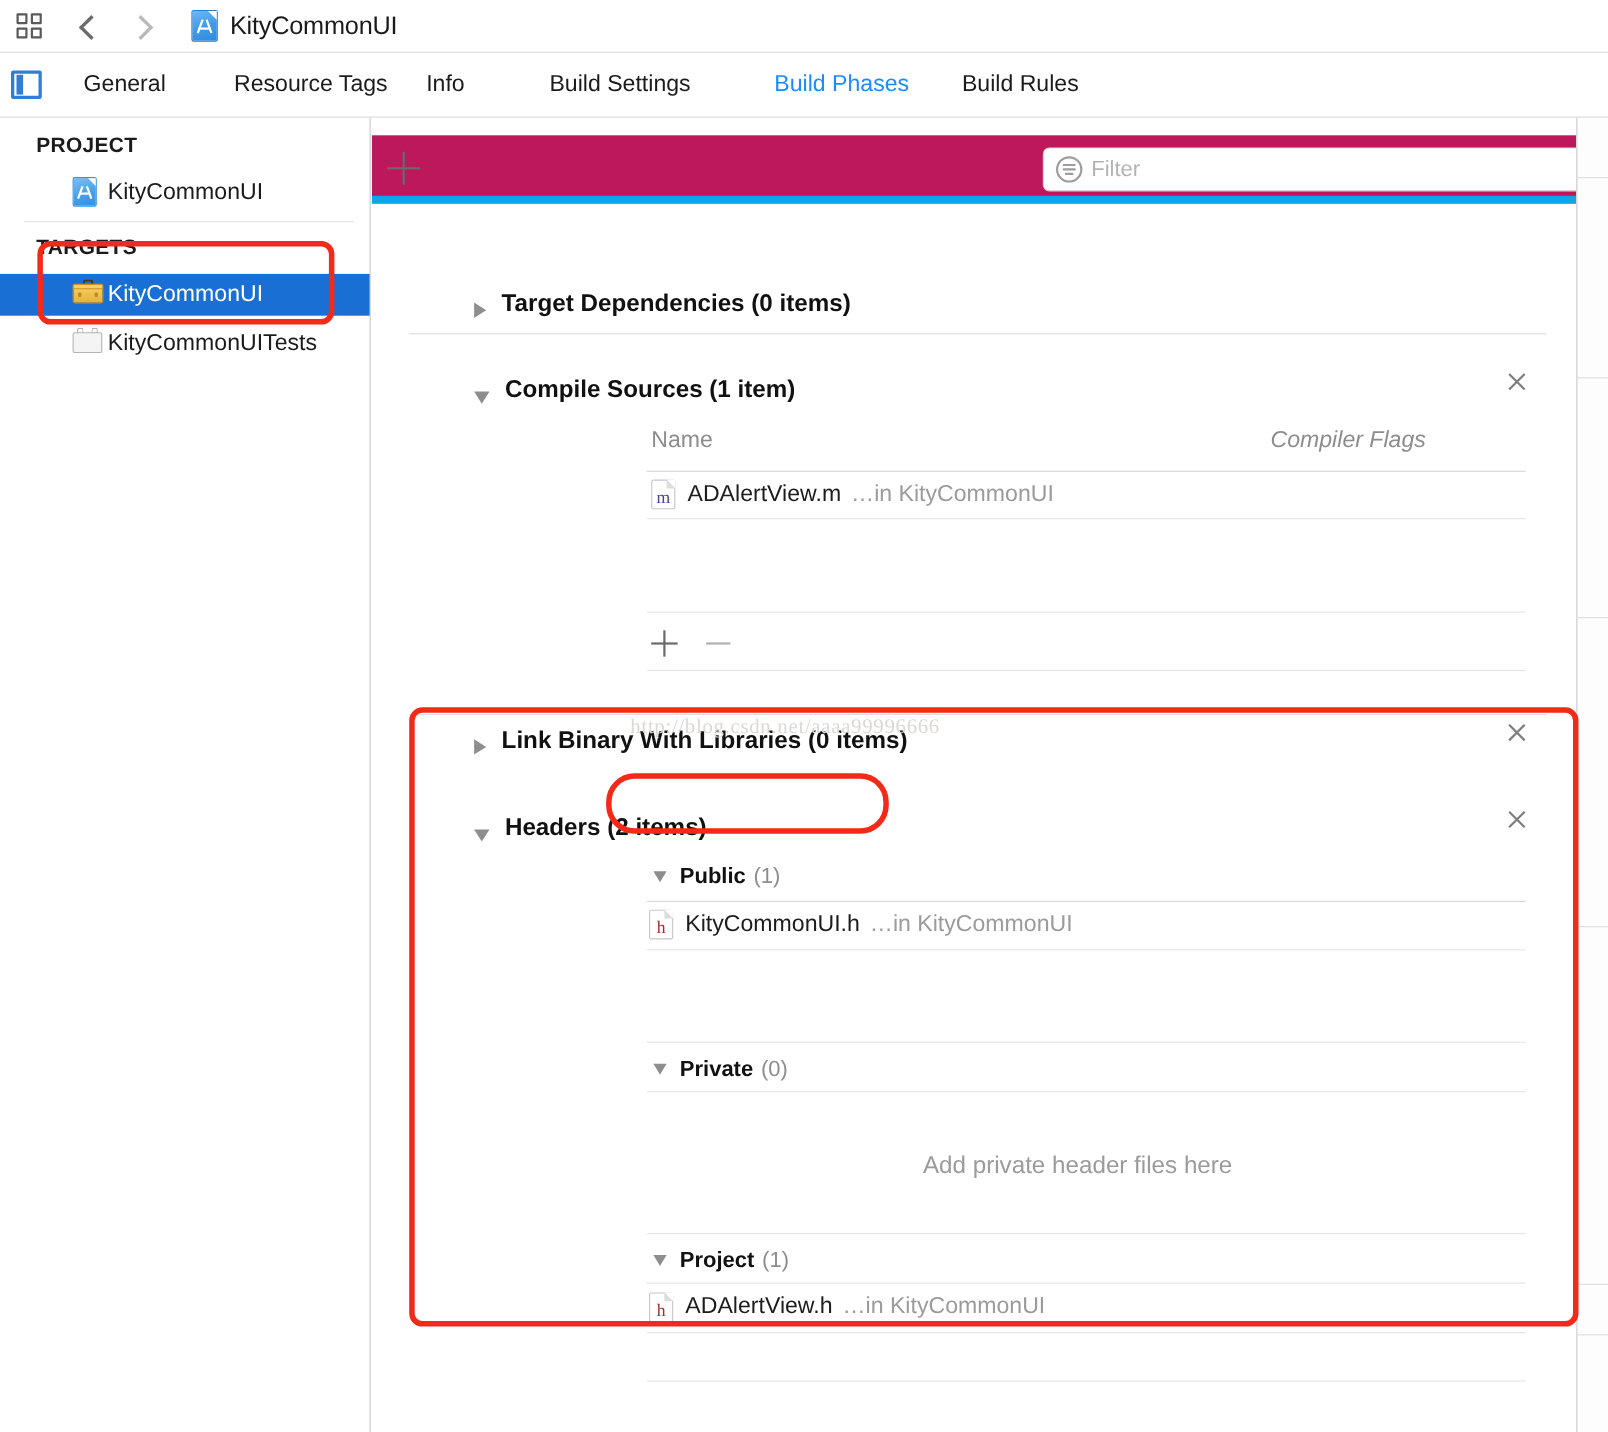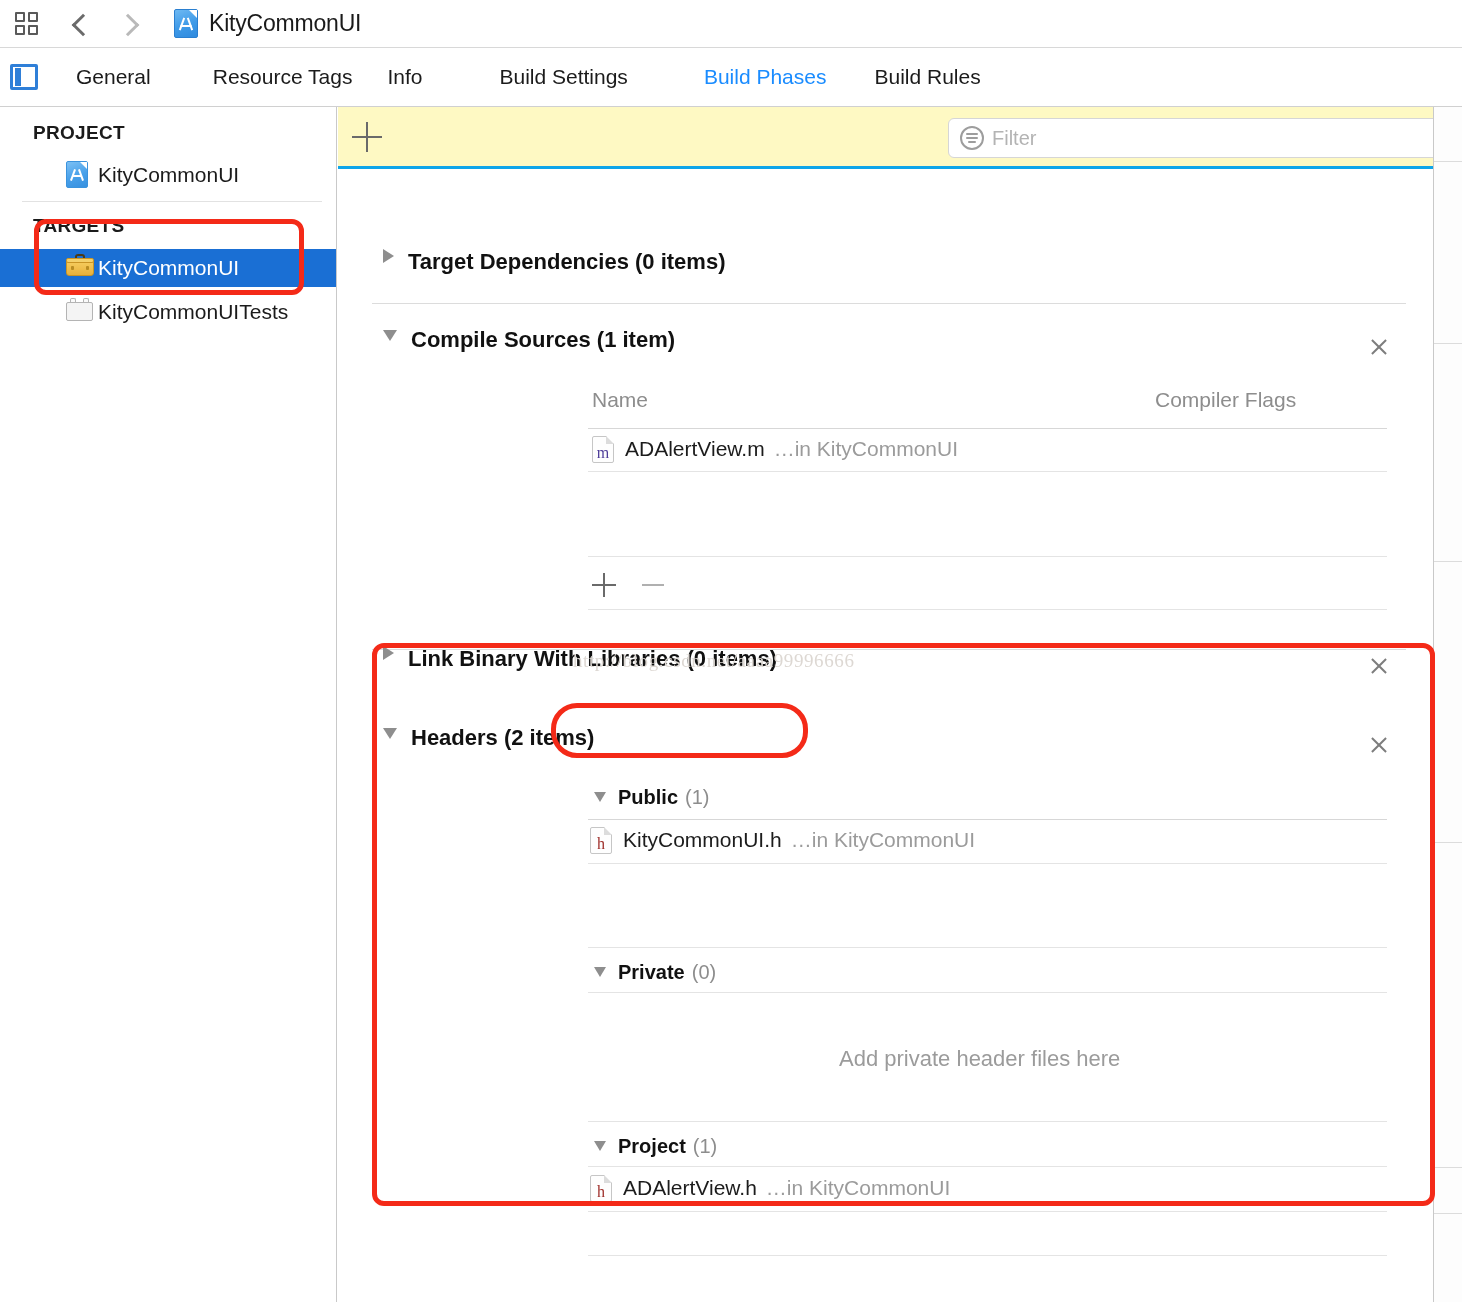--- a/index.html
+++ b/index.html
@@ -164,22 +164,22 @@
   .sb-divider {
     position: absolute; left: 22px; right: 14px; top: 94px; height: 1px; background: #e2e2e2;
   }
 
   
   .main {
     position: absolute; left: 338px; top: 107px; right: 29px; bottom: 0;
     background: #ffffff; overflow: hidden;
   }
   .main-toolbar {
-    position: absolute; left:0; right:0; top:0; height: 62px;
-    border-bottom: 3px solid #0ea5e9; background:#fef9c3;
+    position: absolute; left:0; right:0; top:16px; height: 62px;
+    border-bottom: 7px solid #0ea5e9; background:#be185d;
   }
   .plus-big {
     position: absolute; left: 14px; top: 15px; width: 30px; height: 30px;
   }
   .plus-big::before, .plus-big::after {
     content:""; position:absolute; background:#6a6a6a;
   }
   .plus-big::before { left:0; top:14px; width:30px; height:2px; }
   .plus-big::after  { top:0; left:14px; height:30px; width:2px; }
 
@@ -201,21 +201,21 @@
   .filter-input {
     border:none; outline:none; background:transparent; margin-left: 8px;
     font-size: 20px; color:#3a3a3a; font-family:"Liberation Sans", sans-serif; width: 380px;
   }
   .filter-input::placeholder { color:#b3b3b3; }
 
   .scroll-area { position: absolute; left:0; right:0; top:62px; bottom:0; }
 
   
   .phase-head {
-    position: absolute; left: 0; right: 0; height: 40px; display:flex; align-items:flex-start;
+    position: absolute; left: 0; right: 0; height: 40px; display:flex; align-items:flex-end;padding-left:48px;
   }
   .tri {
     width: 0; height: 0; margin-left: 45px; flex:none;
   }
   .tri.closed { border-left: 11px solid #8e8e8e; border-top: 7px solid transparent; border-bottom: 7px solid transparent; }
   .tri.open   { border-top: 11px solid #8e8e8e; border-left: 7px solid transparent; border-right: 7px solid transparent; margin-top: 3px;}
   .phase-title {
     margin-left: 14px; font-size: 22px; font-weight: bold; color: #111111; white-space: nowrap;
   }
   .close-x {
@@ -399,21 +399,21 @@
       </div>
       <div class="hr" style="top: 134px;"></div>
 
       <div class="phase-head" style="top: 158px;">
         <div class="tri open"></div>
         <span class="phase-title">Compile Sources (1 item)</span>
         <div class="close-x"></div>
       </div>
 
       <div class="col-head" style="left:254px; top:219px;">Name</div>
-      <div class="col-head" style="left:817px; top:219px;">Compiler Flags</div>
+      <div class="col-head" style="left:817px; top:219px;font-style:italic;">Compiler Flags</div>
       <div class="hr indent" style="top: 259px;"></div>
 
       <div class="file-row" style="left:254px; top:262px;">
         <div class="ico-file m">
           <span class="ltr">m</span>
         </div>
         <span class="file-name">ADAlertView.m</span>
         <span class="file-loc">…in KityCommonUI</span>
       </div>
       <div class="hr indent2" style="top: 302px;"></div>

